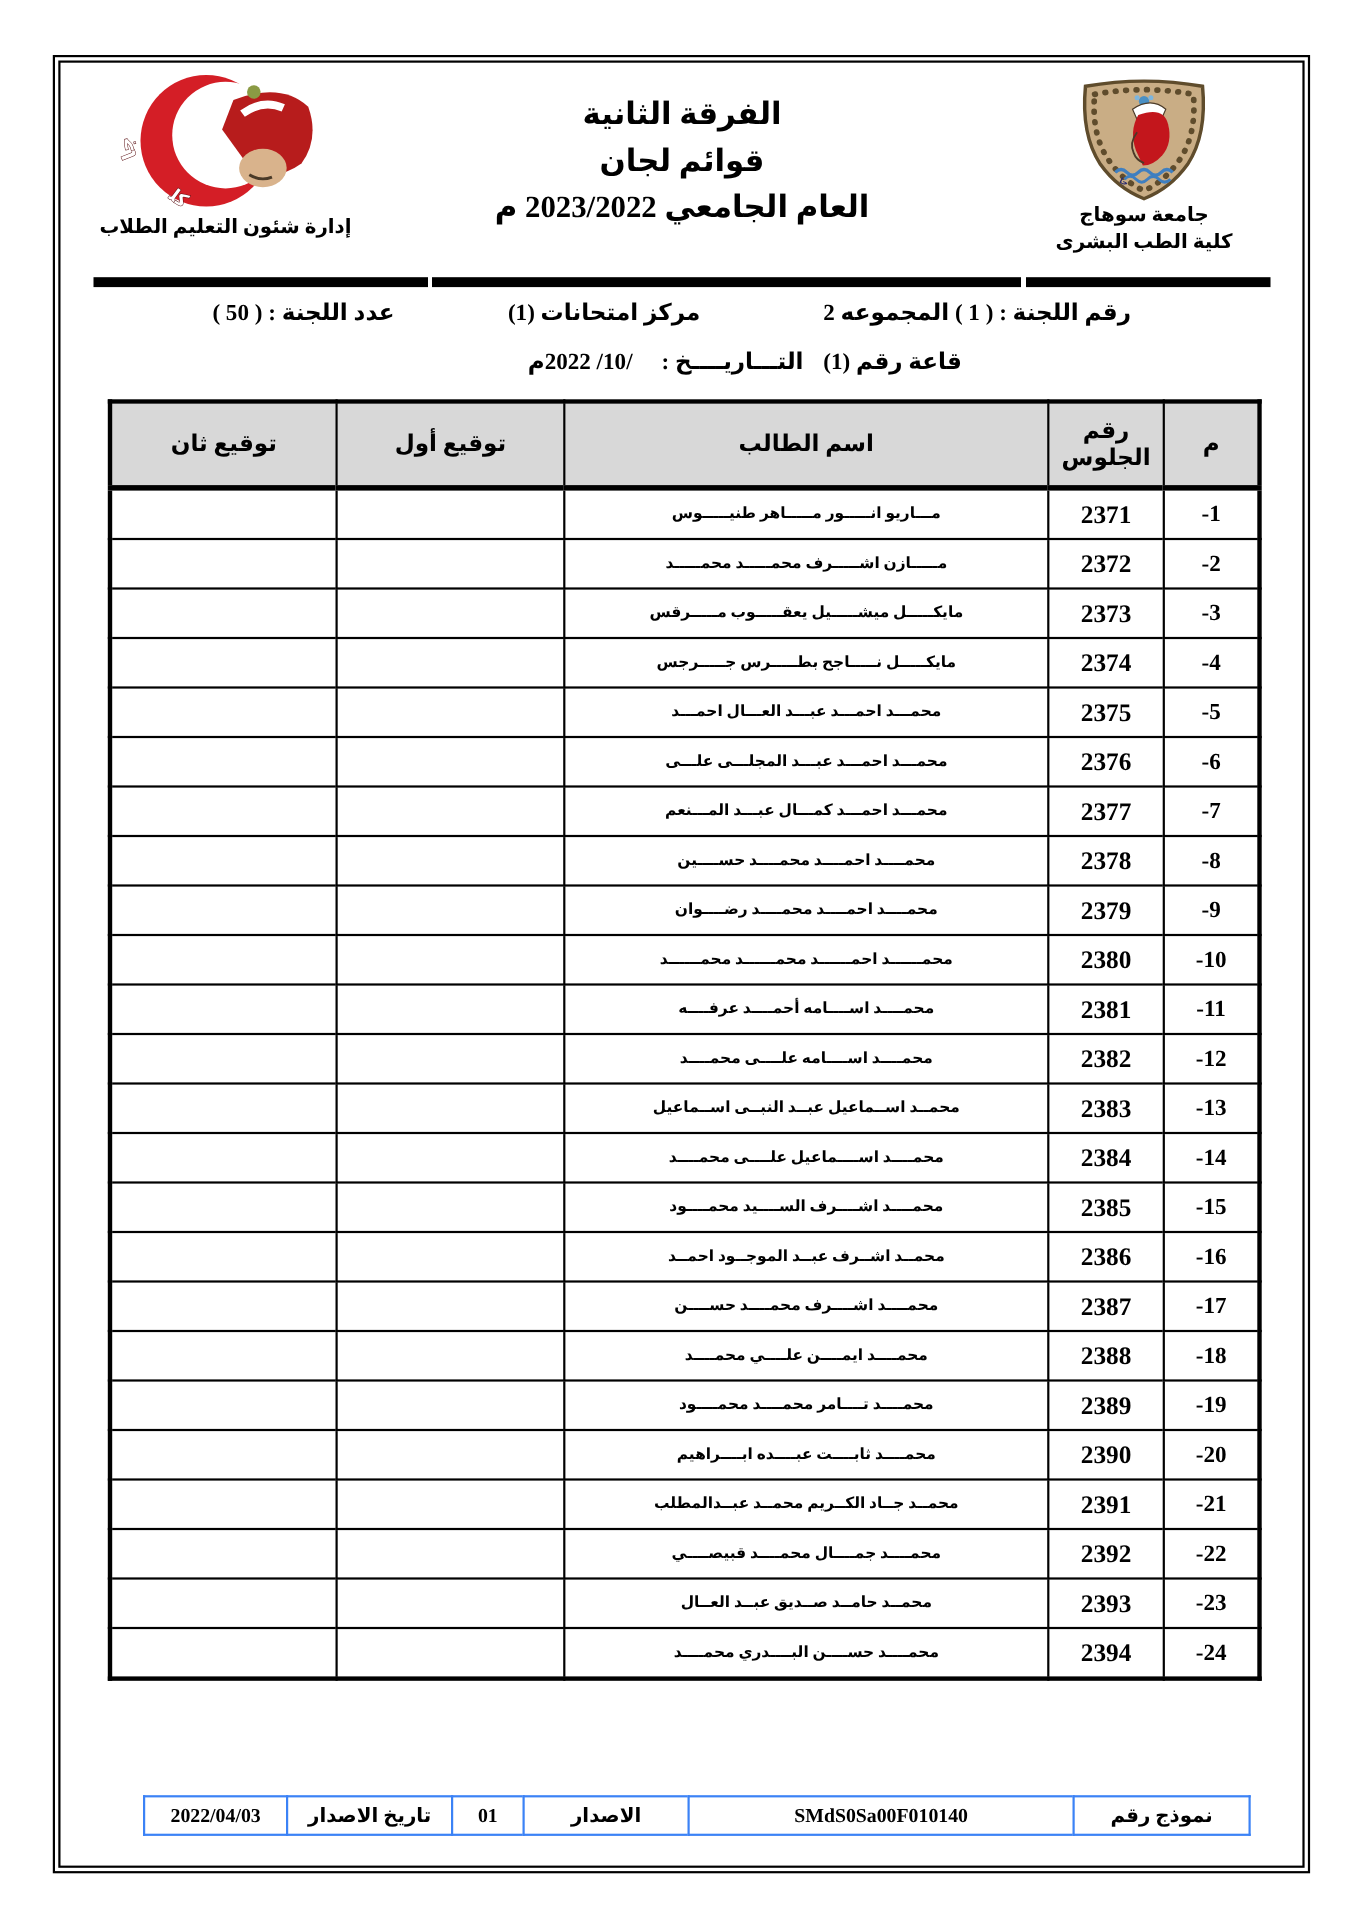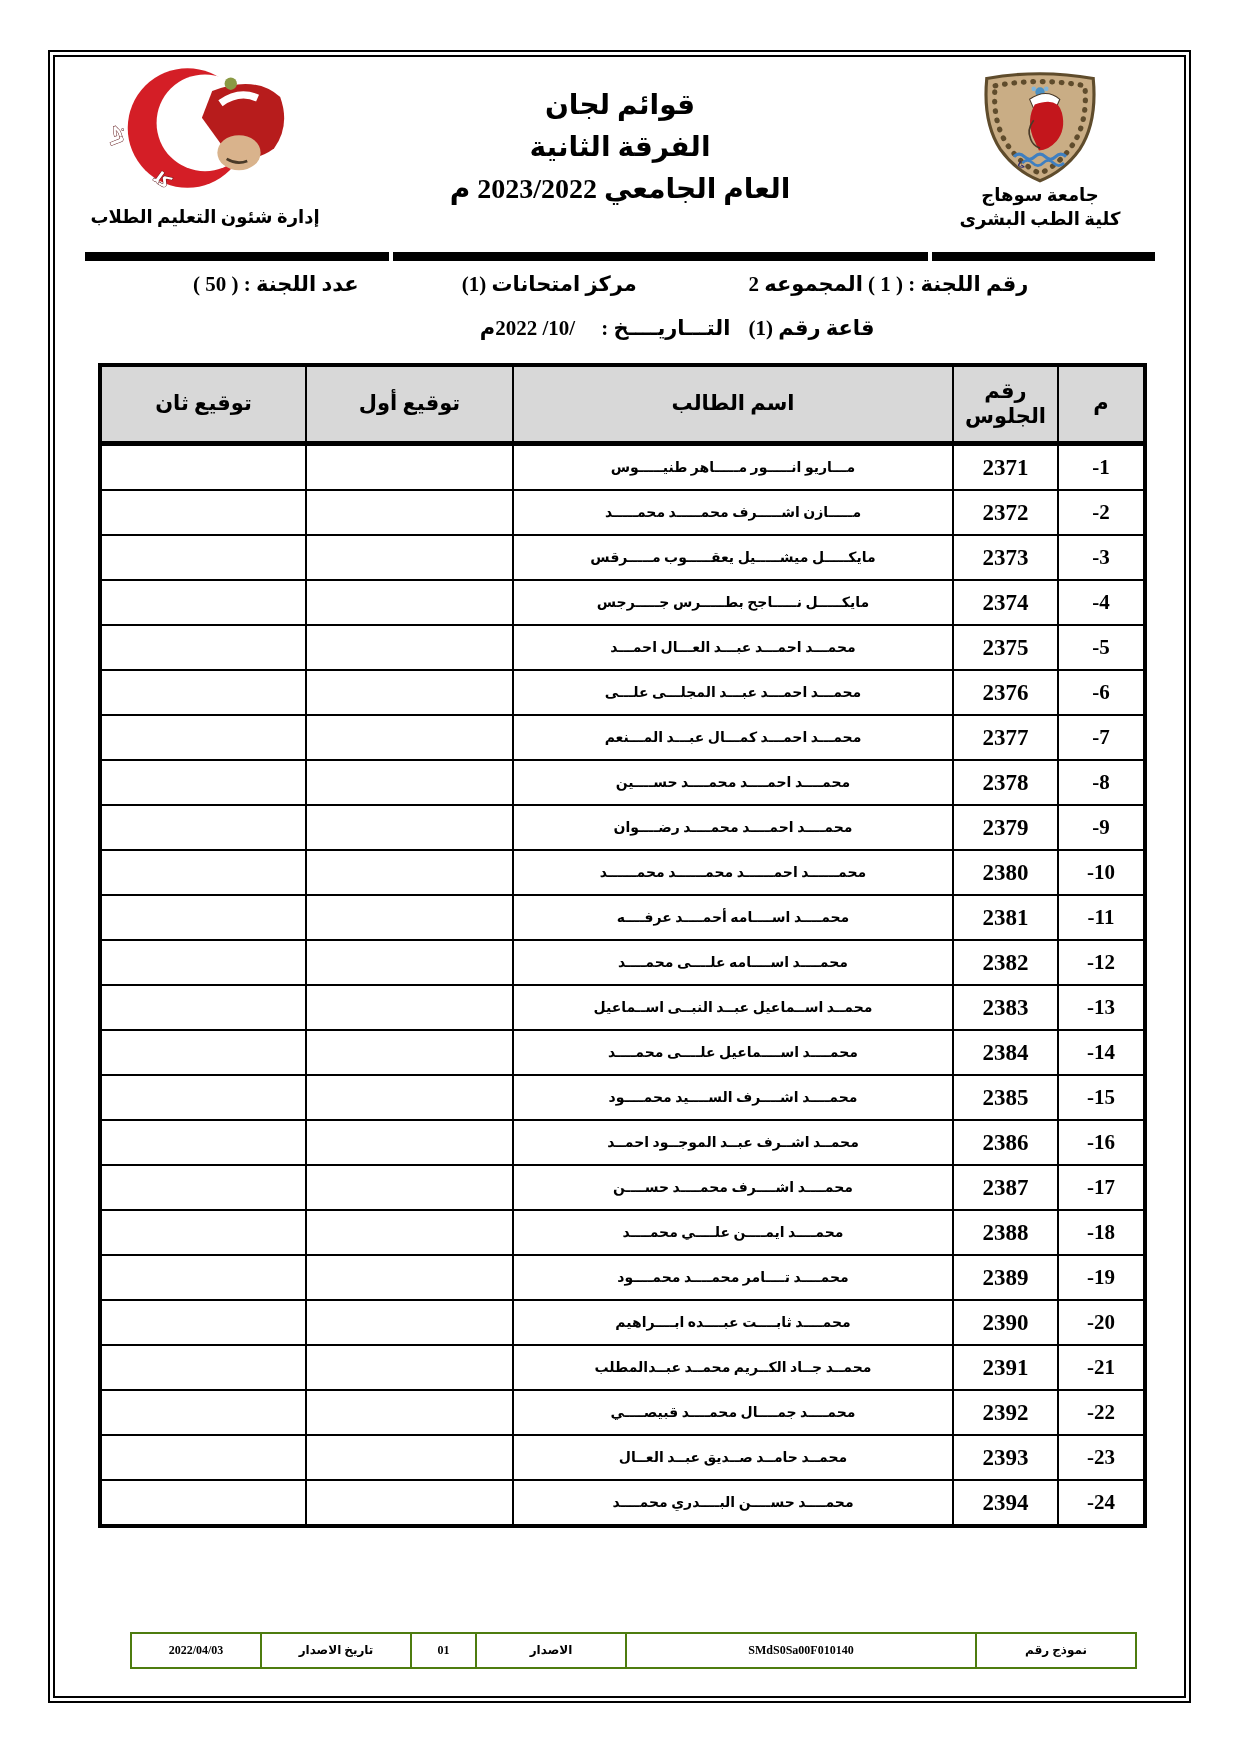--- a/index.html
+++ b/index.html
@@ -5,21 +5,21 @@
   html,body{margin:0;padding:0;background:#fff;}
   .page{position:relative;width:1241px;height:1754px;background:#fff;color:#000;
         font-family:"Liberation Serif","DejaVu Sans",serif;overflow:hidden;}
   
   .page-frame{position:absolute;left:48px;top:50px;width:1139px;height:1649px;border:2px solid #000;}
   .page-frame::after{content:"";position:absolute;inset:3px;border:2px solid #000;}
   
   .title-block{position:absolute;left:400px;top:84px;width:440px;text-align:center;}
   .title-line{font-size:28px;font-weight:bold;line-height:42px;white-space:nowrap;}
   .crescent-wrap{position:absolute;left:95px;top:60px;width:220px;height:136px;}
-  .left-org{position:absolute;left:72px;top:206px;width:266px;text-align:center;
+  .left-org{position:absolute;left:72px;top:196px;width:266px;text-align:center;
             font-size:18px;font-weight:bold;white-space:nowrap;}
   .shield-wrap{position:absolute;left:972px;top:68px;width:136px;height:112px;}
   .right-org{position:absolute;left:930px;top:183px;width:220px;text-align:center;
              font-size:18px;font-weight:bold;line-height:24px;}
   .header-divider{position:absolute;left:85px;top:252px;width:1070px;height:9px;
     background:linear-gradient(to right,#000 0 28.4%,#fff 28.4% 28.8%,#000 28.8% 78.8%,#fff 78.8% 79.2%,#000 79.2% 100%);}
   
   .info-row{position:absolute;left:90px;width:1062px;height:40px;display:grid;
             grid-template-columns:38% 27% 35%;align-items:center;
             font-size:21px;font-weight:bold;}
@@ -36,21 +36,21 @@
   table.students thead th{background:#d8d8d8;border-bottom:5px solid #000;height:74px;
                           font-size:21px;font-weight:bold;line-height:1.2;text-align:center;}
   table.students tbody td{height:43px;text-align:center;}
   td.c-idx{font-size:21px;font-weight:bold;}
   td.c-seat{font-size:23px;font-weight:bold;margin-left:40px;}
   td.c-name{font-size:14px;font-weight:bold;white-space:nowrap;}
   td.c-sig{background:#fff;}
   
   table.footer{position:absolute;left:130px;top:1632px;width:1005px;border-collapse:collapse;
                table-layout:fixed;font-weight:bold;}
-  table.footer td{border:2px solid #4d7c0f;height:33px;font-size:12px;padding:0 6px;white-space:nowrap;margin-left:44px;}
+  table.footer td{border:2px solid #3b82f6;height:33px;font-size:18px;padding:0 6px;white-space:nowrap;margin-left:44px;}
   td.f-right{text-align:center;border-radius:15px;}
   td.f-center{text-align:center;}
   .latin{direction:ltr;unicode-bidi:isolate;}
 </style>
 </head>
 <body>
 
 <div class="page">
 
   <div class="page-frame"></div>
@@ -72,22 +72,22 @@
         <textPath href="#arcTop" startOffset="8%">جامعة سوهاج</textPath>
       </text>
       <text font-size="16" font-weight="bold" fill="#fff" stroke="#5a0f12" stroke-width="0.9" style="paint-order:stroke">
         <textPath href="#arcBot" startOffset="12%">كلية الطب</textPath>
       </text>
     </svg>
   </div>
   <div class="left-org">إدارة شئون التعليم الطلاب</div>
 
   <div class="title-block">
+    <div class="title-line">الفرقة الثانية</div>
     <div class="title-line">قوائم لجان</div>
-    <div class="title-line">الفرقة الثانية</div>
     <div class="title-line">العام الجامعي 2023/2022 م</div>
   </div>
 
   <div class="shield-wrap">
     <svg viewBox="0 0 130 115" width="136" height="120">
       <path d="M14,10 Q65,1 116,10 Q120,52 103,78 Q88,99 65,108 Q42,99 27,78 Q10,52 14,10 Z" fill="#c9ad85" stroke="#5f4c2c" stroke-width="3"></path>
       <path d="M22,17 Q65,9 108,17 Q111,52 96,74 Q83,93 65,101 Q47,93 34,74 Q19,52 22,17 Z" fill="none" stroke="#5f4c2c" stroke-width="5" stroke-dasharray="0.6 8.5" stroke-linecap="round"></path>
       <circle cx="65" cy="23" r="4.5" fill="#4a90c4"></circle>
       <circle cx="59" cy="20" r="2.2" fill="#7db5dd"></circle>
       <circle cx="71" cy="20" r="2.2" fill="#7db5dd"></circle>

